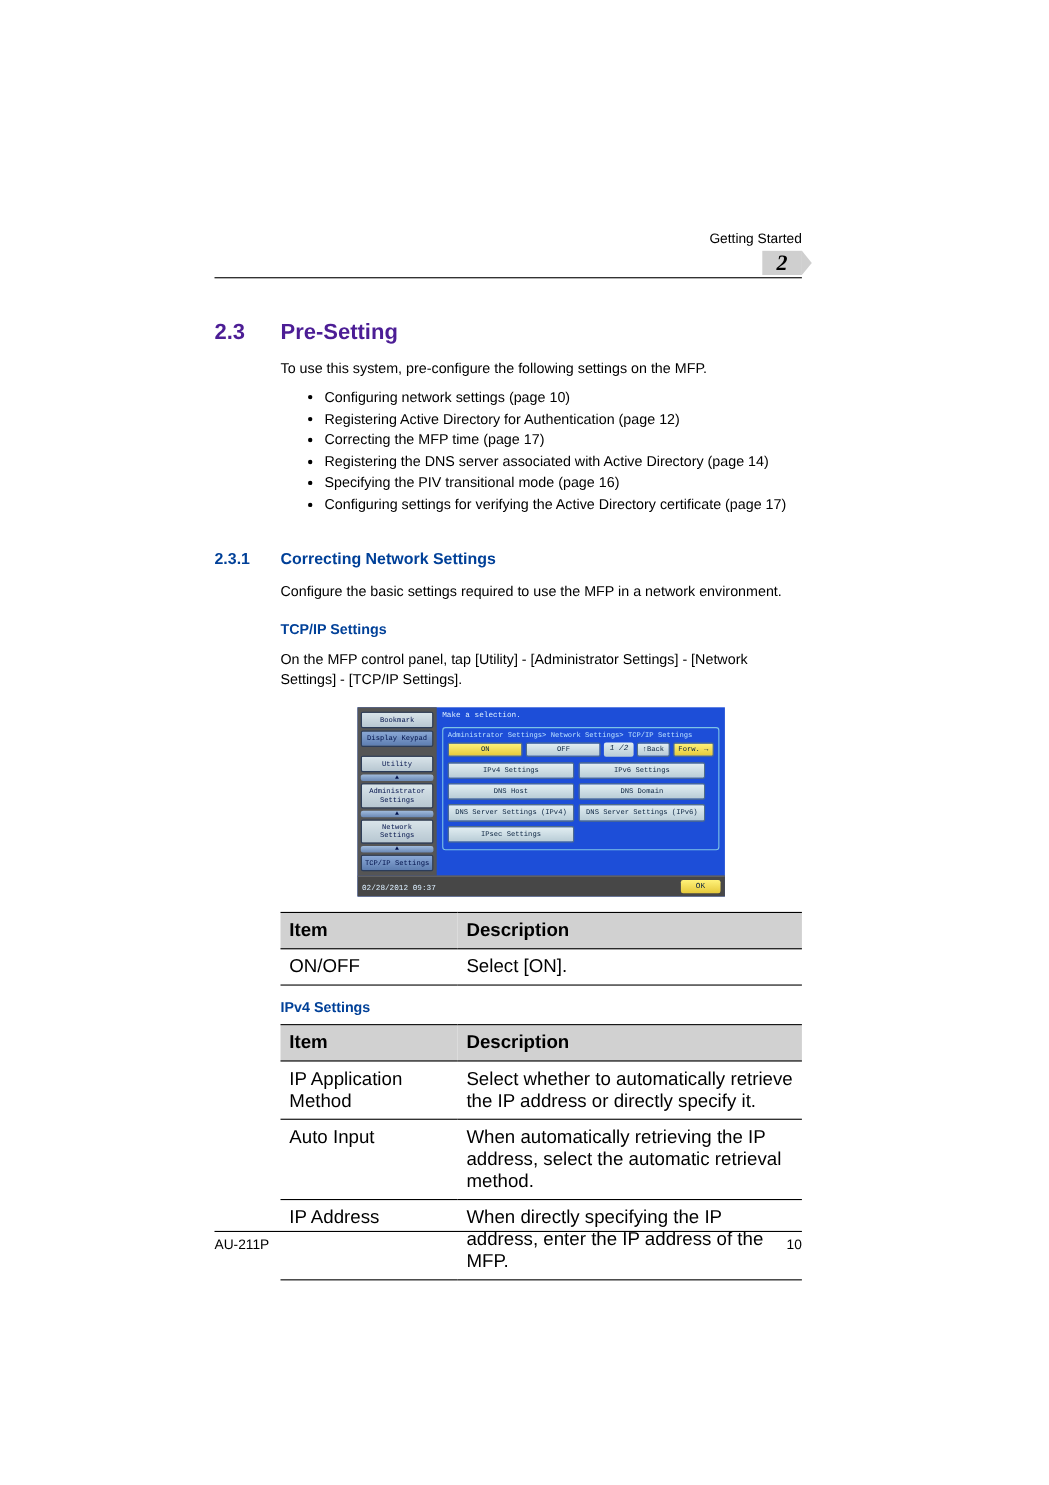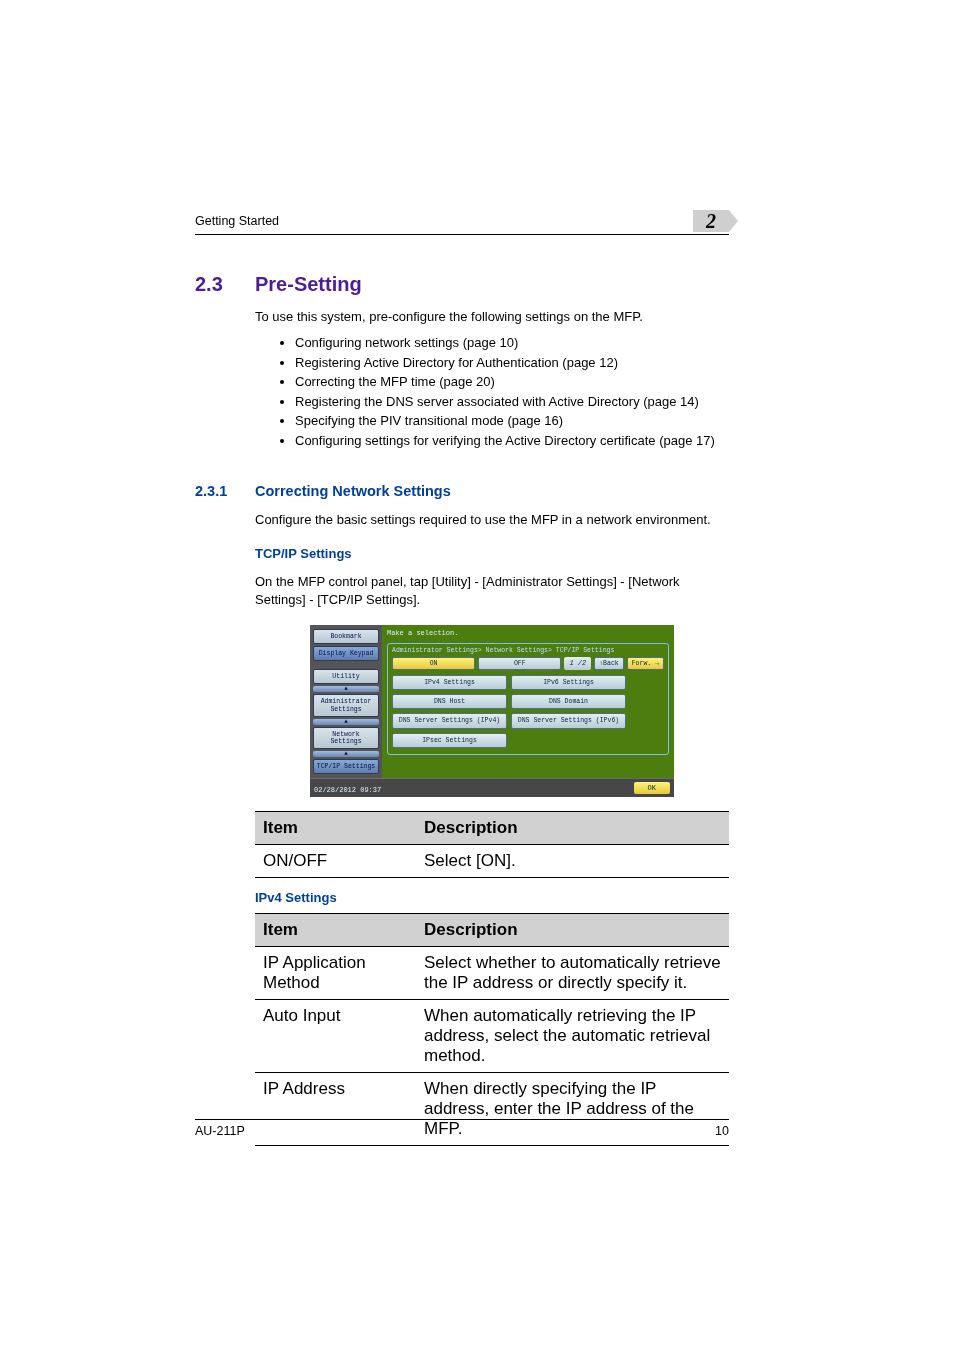--- a/index.html
+++ b/index.html
@@ -16,20 +16,21 @@
     position: relative;
     box-sizing: border-box;
     padding: 210px 225px 0 195px;
   }
   .header-line {
     display: flex;
     justify-content: space-between;
     align-items: flex-end;
     border-bottom: 1px solid #000;
     padding-bottom: 2px;
+    flex-direction: column;
   }
   .header-left {
     font-size: 12.5px;
     padding-bottom: 4px;
   }
   .chapter-badge {
     width: 36px;
     height: 22px;
     background: #cfcfcf;
     position: relative;
@@ -79,22 +80,22 @@
   }
   .subsection-heading .num { width: 60px; }
   .h4 {
     color: #004098;
     font-weight: bold;
     font-size: 13px;
     margin-top: 16px;
   }
   .screenshot {
     margin: 16px auto 0;
-    width: 364px;
-    background: #4d7c0f;
+    width: 334px;
+    background: #1d4ed8;
     font-family: "Courier New", monospace;
     font-size: 7px;
     color: #dcefff;
   }
   .ss-body { display: flex; }
   .ss-sidebar {
     width: 72px;
     background: #555;
     display: flex;
     flex-direction: column;
@@ -215,21 +216,21 @@
   <div class="section-heading">
     <span class="num">2.3</span>
     <span>Pre-Setting</span>
   </div>
 
   <div class="body-indent">
     <div class="body-text">To use this system, pre-configure the following settings on the MFP.</div>
     <ul class="bullets">
       <li>Configuring network settings (page 10)</li>
       <li>Registering Active Directory for Authentication (page 12)</li>
-      <li>Correcting the MFP time (page 20)</li>
+      <li>Correcting the MFP time (page 17)</li>
       <li>Registering the DNS server associated with Active Directory (page 14)</li>
       <li>Specifying the PIV transitional mode (page 16)</li>
       <li>Configuring settings for verifying the Active Directory certificate (page 17)</li>
     </ul>
   </div>
 
   <div class="subsection-heading">
     <span class="num">2.3.1</span>
     <span>Correcting Network Settings</span>
   </div>

